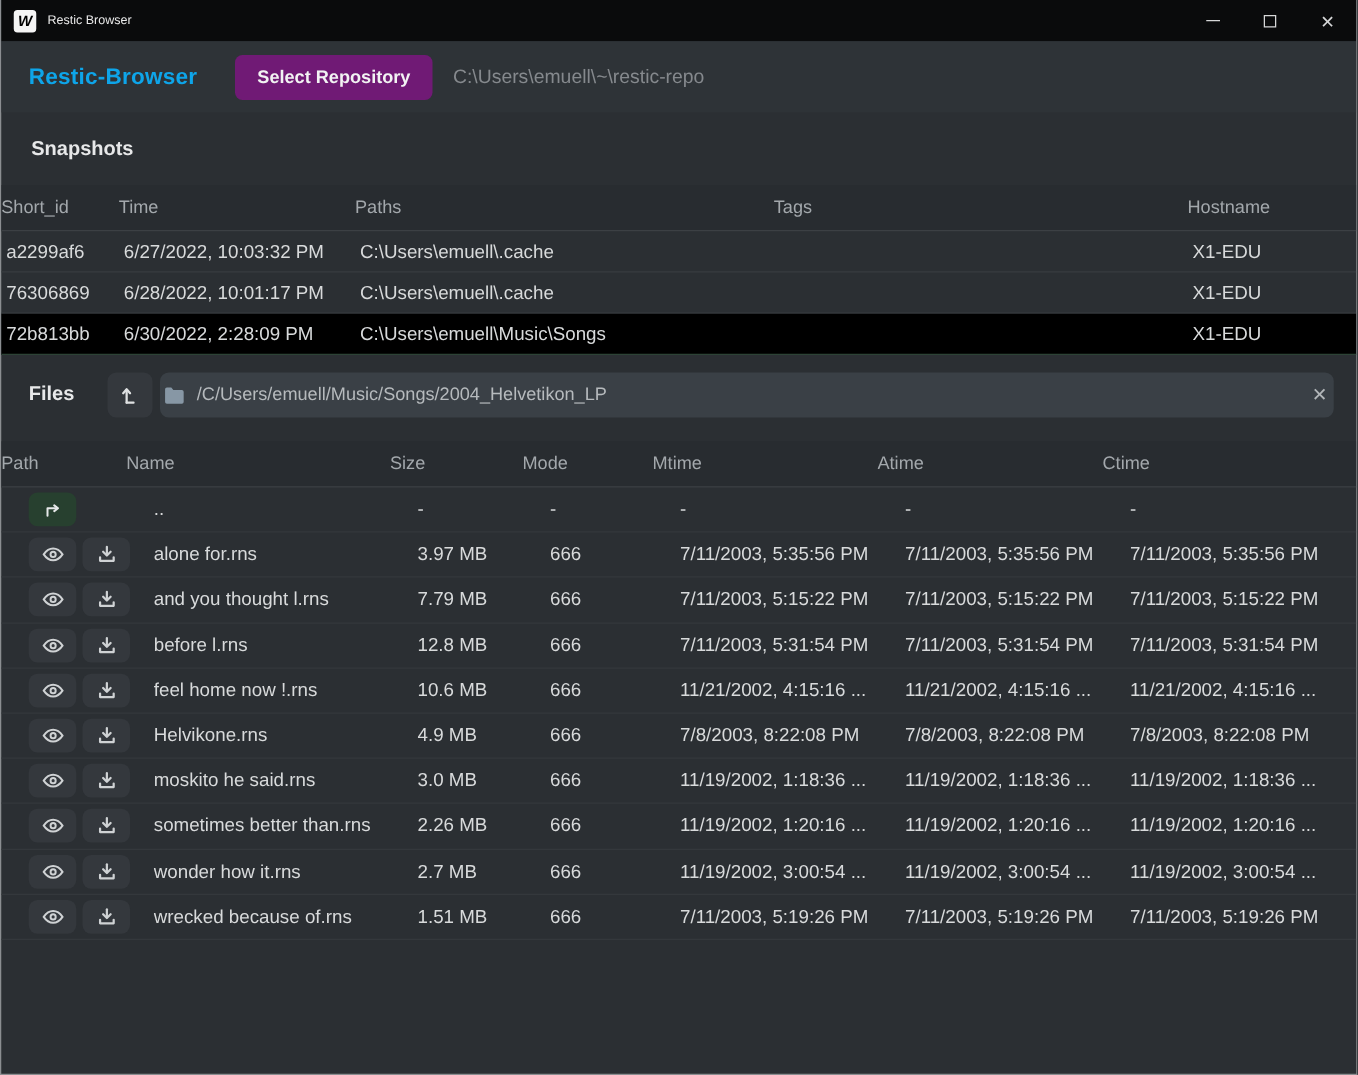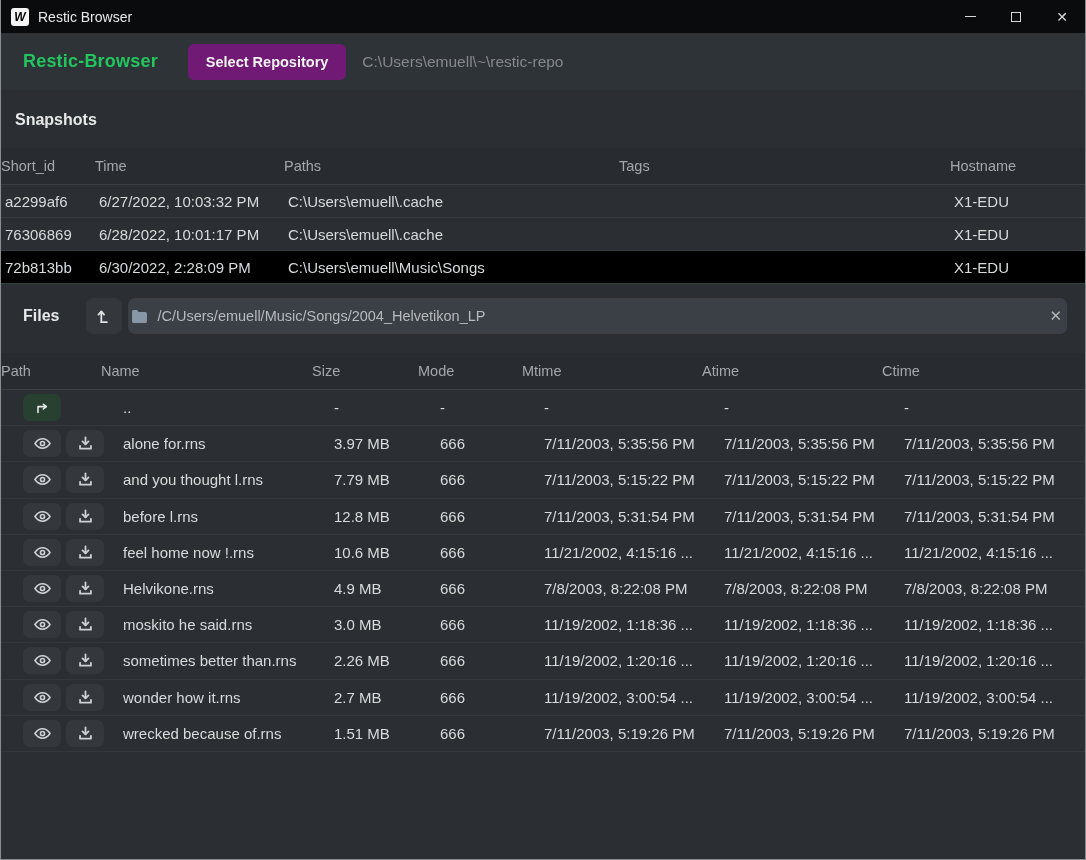--- a/index.html
+++ b/index.html
@@ -10,37 +10,37 @@
     width:1086px; height:860px; position:relative;
     background:#2b2f33; overflow:hidden;
     border-left:1px solid #8b8e91; border-right:1px solid #8b8e91; border-bottom:1px solid #8b8e91;
   }
 
   
   .titlebar{ height:33px; background:#0a0b0c; display:flex; align-items:center; }
   .app-logo{ width:18px; height:18px; background:#f5f5f5; border-radius:3px; margin-left:10px;
     display:flex; align-items:center; justify-content:center; color:#000;
     font-weight:800; font-size:12px; font-style:italic; }
-  .app-title{ color:#e9e9e9; font-size:14px; margin-left:9px; }
+  .app-title{ color:#e9e9e9; font-size:10px; margin-left:9px; }
   .tb-spacer{ flex:1; }
   .tb-btn{ width:46px; height:33px; display:flex; align-items:center; justify-content:center;
     color:#d6d7d8; background:transparent; border:none; cursor:default; }
   .glyph-min{ width:11px; height:0; border-top:1.6px solid #d6d7d8; display:block; }
   .glyph-max{ width:10px; height:10px; border:1.4px solid #d6d7d8; display:block; }
   .glyph-close{ font-size:14px; line-height:1; }
 
   
   .header{ height:57px; background:#2e3337; display:flex; align-items:center; padding-left:22px; }
-  .app-name{ color:#22c55e; font-size:18px; font-weight:700; letter-spacing:.2px; }
+  .app-name{ color:#0ea5e9; font-size:18px; font-weight:700; letter-spacing:.2px; }
   .select-repo{ margin-left:30px; background:#701a75; border:none; border-radius:6px;
     color:#f2f3f3; font-family:inherit; font-weight:700; font-size:14.5px; padding:10px 18px; }
   .repo-path{ margin-left:16px; color:#85898d; font-size:15.5px; }
 
   
-  .section-title{ color:#e7e8e9; font-weight:700; font-size:16px; padding-left:14px; }
+  .section-title{ color:#e7e8e9; font-weight:700; font-size:16px; padding-left:24px; }
   .snapshots-title{ margin-top:21px; }
 
   .thead{ display:grid; align-items:center; height:37px; margin-top:19px;
     background:#282c30; border-bottom:1px solid #3c4044;
     color:#a3a8ac; font-size:14.5px; }
   .snap-grid{ grid-template-columns:94px 189px 335px 331px 1fr; }
   .file-grid{ grid-template-columns:100px 211px 106px 104px 180px 180px 1fr; }
 
   .srow{ display:grid; grid-template-columns:94px 189px 335px 331px 1fr; align-items:center;
     height:33px; padding-left:4px; color:#d8dadb; font-size:15px;

